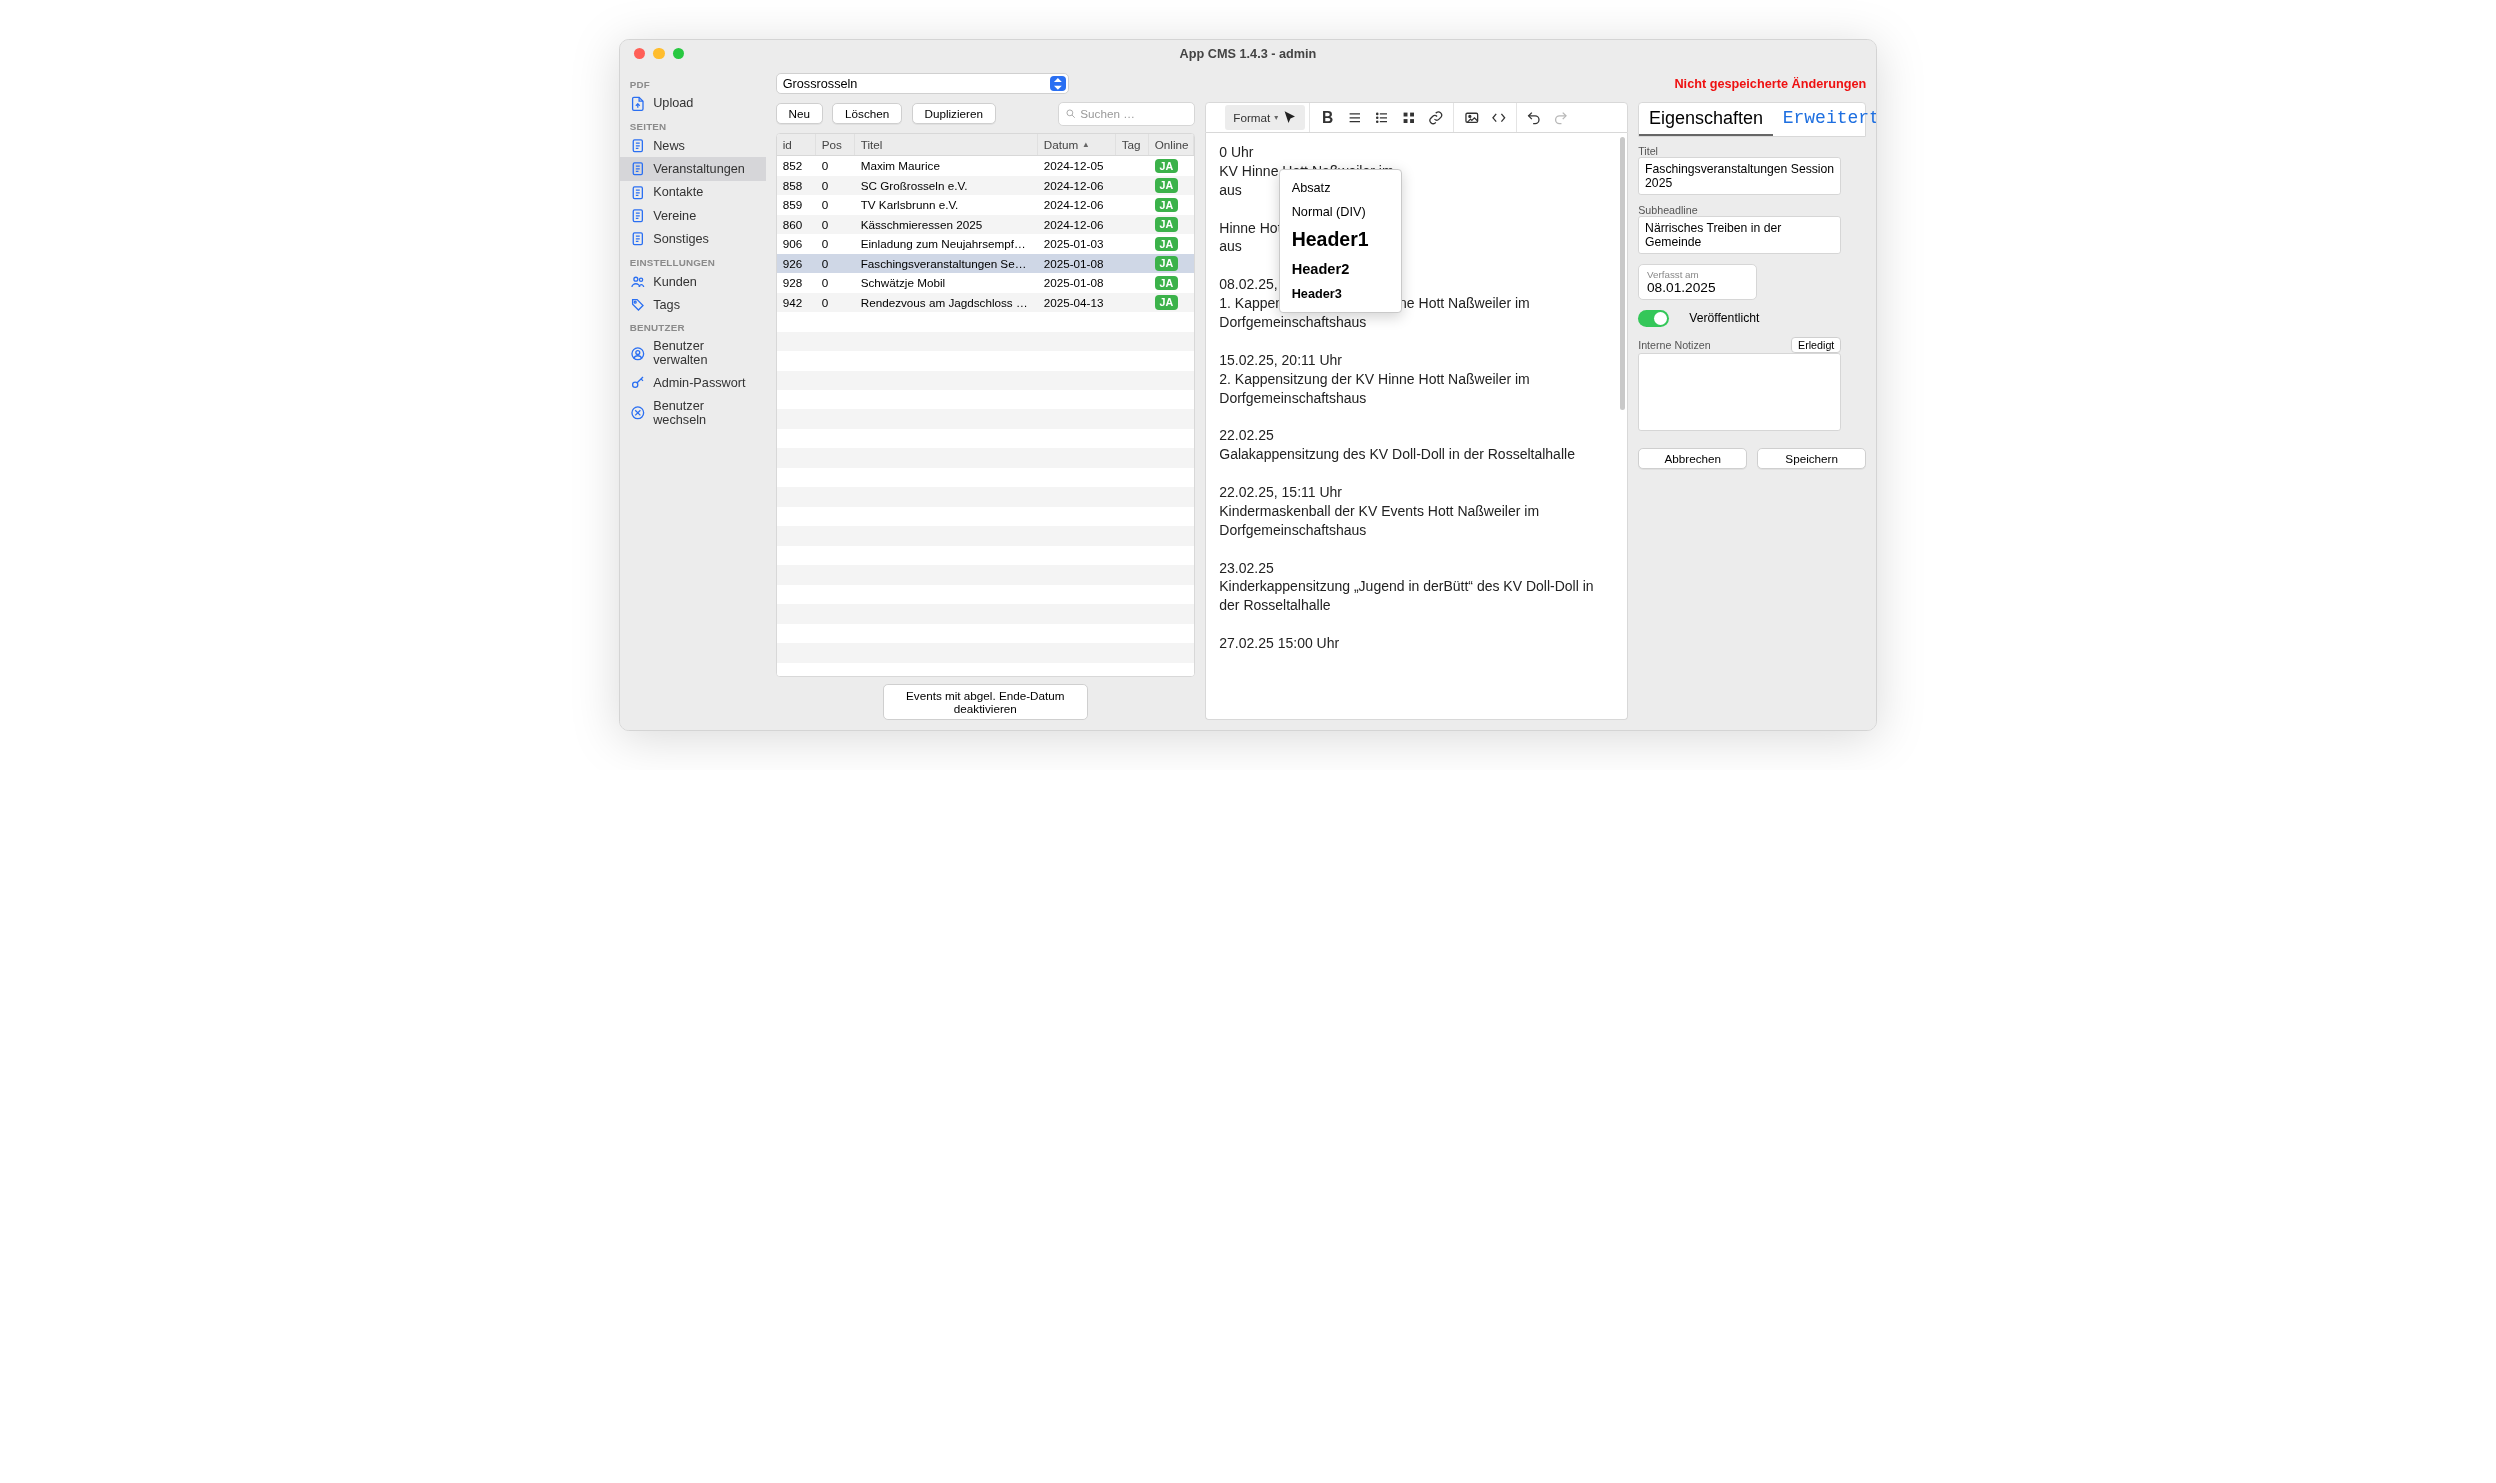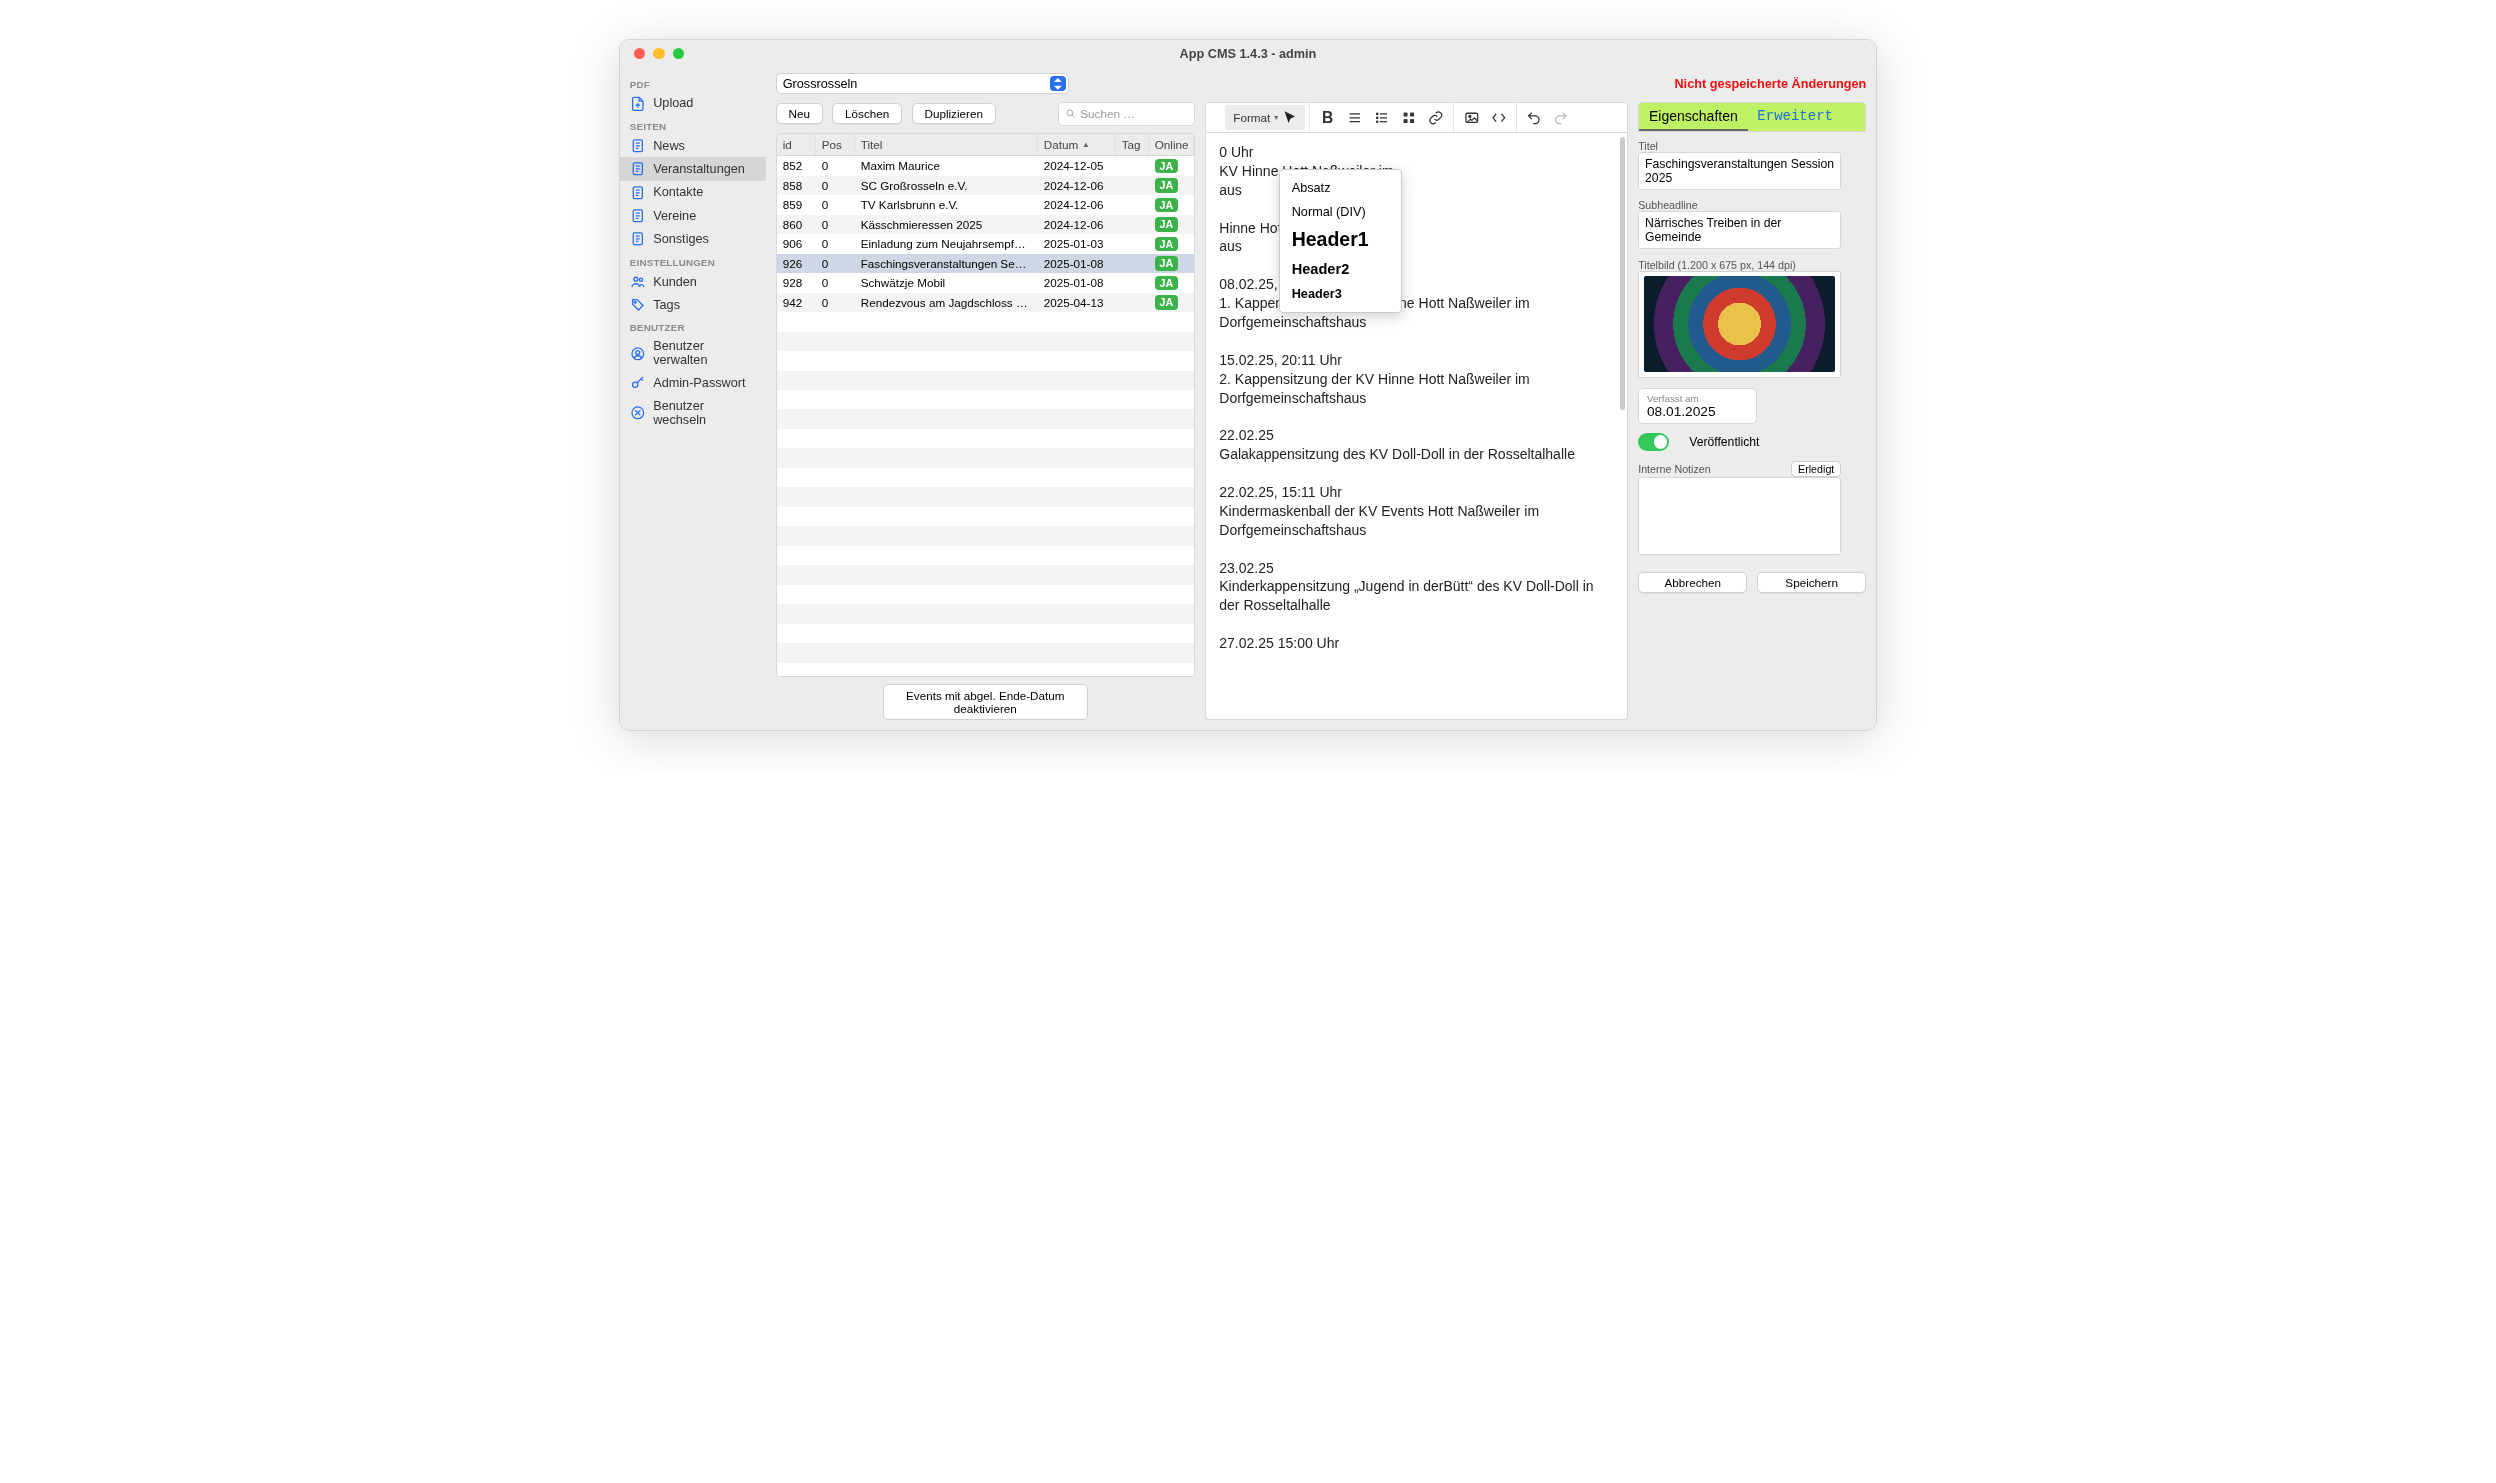--- a/index.html
+++ b/index.html
@@ -46,21 +46,21 @@
 .tbtn.txt { width: auto; padding: 0 7.8px; font-size: 11.7px; gap: 3.9px; background: #ececec; }
 .tbtn svg { width: 15.6px; height: 15.6px; }
 .format-dd { position: absolute; top: 129px; left: 659px; width: 123px; background: #fff; border: 1px solid #c9c9c9; border-radius: 3.9px; box-shadow: 0 3.9px 13.7px rgba(0,0,0,.18); padding: 5.9px 0; font-size: 12.7px; }
 .format-dd .fi { padding: 4.9px 11.7px; cursor: default; }
 .format-dd .fi.h1 { font-size: 19.5px; font-weight: 800; }
 .format-dd .fi.h2 { font-size: 14.6px; font-weight: 700; }
 .format-dd .fi.h3 { font-size: 12.7px; font-weight: 700; }
 .editor { flex: 1; background: #fff; border: 1px solid #d8d8d8; border-top: none; border-bottom-left-radius: 3.9px; border-bottom-right-radius: 3.9px; padding: 9.8px 13.7px; font-size: 14px; line-height: 1.35; overflow-y: auto; color: #222; position: relative; }
 .editor .scrollbar { position: absolute; right: 2px; top: 3.9px; width: 5.9px; height: 273px; background: #c9c9c9; border-radius: 2.9px; }
 .col-right { width: 228px; display: flex; flex-direction: column; min-width: 0; }
-.tabs { display: flex; border: 1px solid #d8d8d8; background: #bef264; border-radius: 3.9px 3.9px 0 0; font-size: 14px; }
+.tabs { display: flex; border: 1px solid #d8d8d8; background: #ffffff; border-radius: 3.9px 3.9px 0 0; font-size: 18px; }
 .tab { padding: 4.9px 9.8px; cursor: default; }
 .tab.active { border-bottom: 2px solid #666; }
 .tab.alt { color: #1e6fe0; font-family: Liberation Mono, monospace; }
 .propbox { flex: 1; background: #ececec; padding: 7.8px 0 0 0; display: flex; flex-direction: column; gap: 9.8px; min-height: 0; }
 .field-label { font-size: 10.7px; color: #555; }
 .field-input { background: #fff; border: 1px solid #d6d6d6; border-radius: 2.9px; padding: 3.9px 5.9px; font-size: 12.2px; min-height: 21.5px; width: 203px; }
 .imgplace { width: 203px; height: 107px; border: 1px solid #d2d2d2; background: #fff; display: flex; align-items: center; justify-content: center; border-radius: 2px; position: relative; overflow: hidden; }
 .mask-art { width: 191px; height: 96px; background: radial-gradient(circle at 50% 50%, #e8c24a 0 20%, #cf3c2e 20% 34%, #225a8e 34% 48%, #1a7a4d 48% 62%, #47205f 62% 80%, #0c1c2a 80% 100%); border-radius: 2px; }
 .datebox { width: 119px; background: #fff; border: 1px solid #d6d6d6; border-radius: 4.9px; padding: 3.9px 7.8px; }
 .datebox .lbl { font-size: 9.8px; color: #888; }
@@ -420,26 +420,20 @@
           </div>
           <div class="propbox">
             <div>
               <div class="field-label">Titel</div>
               <div class="field-input">Faschingsveranstaltungen Session 2025</div>
             </div>
             <div>
               <div class="field-label">Subheadline</div>
               <div class="field-input">Närrisches Treiben in der Gemeinde</div>
             </div>
-            <div>
-              <div class="field-label">Titelbild (1.200 x 675 px, 144 dpi)</div>
-              <div class="imgplace">
-                    <div class="mask-art"></div>
-                  </div>
-            </div>
             <div class="datebox">
               <div class="lbl">Verfasst am</div>
               <div class="val">08.01.2025</div>
             </div>
             <div class="switchrow">
               <div class="switch"></div>
               <span>Veröffentlicht</span>
             </div>
             <div>
               <div class="notes-head">

